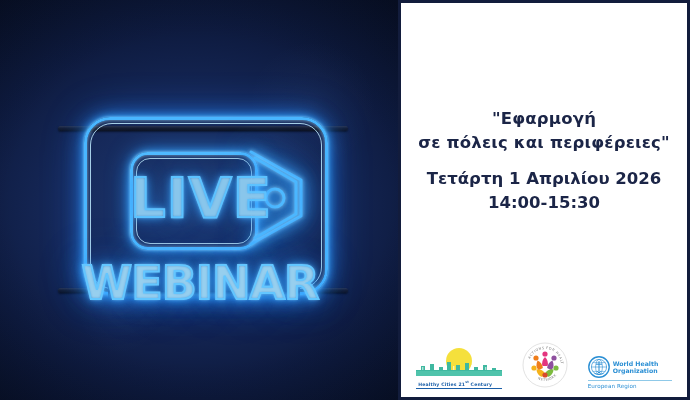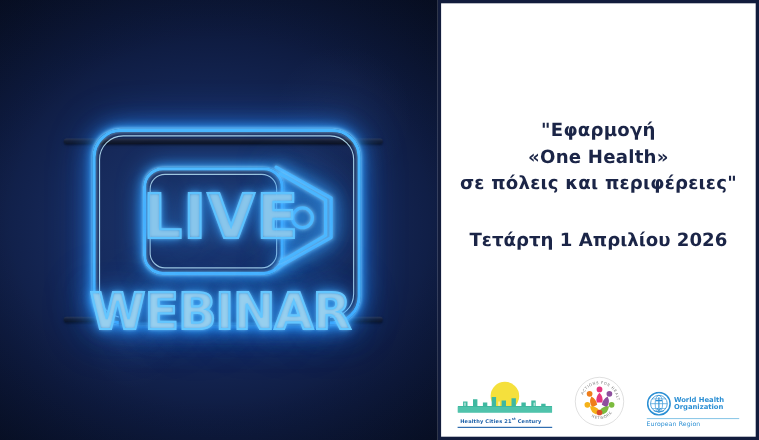--- a/index.html
+++ b/index.html
@@ -171,21 +171,21 @@
     width: 276px;
     text-align: center;
     font-family: "DejaVu Sans", sans-serif;
     font-weight: bold;
     font-size: 16.5px;
     line-height: 24px;
     color: #1b2547;
     letter-spacing: 0.2px;
   }
   .card-date {
-    margin-top: 28px;
+    margin-top: 12px;
     width: 276px;
     text-align: center;
     font-family: "DejaVu Sans", sans-serif;
     font-weight: bold;
     font-size: 16.5px;
     line-height: 24px;
     color: #1b2547;
   }
   .card-time {
     width: 276px;
@@ -279,25 +279,25 @@
 
     <div class="webinar-text">WEBINAR</div>
 
     <div class="vignette"></div>
   </div>
 
   <div class="card">
 
     <div class="card-title">
       <div>"Εφαρμογή</div>
-      <div>«One Health»</div>
       <div>σε πόλεις και περιφέρειες"</div>
     </div>
 
     <div class="card-date">Τετάρτη 1 Απριλίου 2026</div>
+    <div class="card-time">14:00-15:30</div>
 
     <div class="logo-row">
 
       <div class="logo-hc">
         <svg width="86" height="34" viewBox="0 0 86 34">
           <circle cx="43" cy="15" r="13" fill="#f5e03c"></circle>
           <path d="M0 24 L5 24 L5 20 L9 20 L9 24 L14 24 L14 18 L18 18 L18 24 L23 24 L23 21 L27 21 L27 24 L31 24 L31 16 L35 16 L35 24 L40 24 L40 19 L44 19 L44 24 L49 24 L49 17 L53 17 L53 24 L58 24 L58 21 L62 21 L62 24 L67 24 L67 19 L71 19 L71 24 L76 24 L76 22 L80 22 L80 24 L86 24 L86 30 L0 30 Z" fill="#3fb8a0"></path>
           <path d="M0 25 L86 25 L86 30 L0 30 Z" fill="#4fc3ab"></path>
           <rect x="6" y="21" width="1.4" height="3" fill="#ffffff" opacity="0.6"></rect>
           <rect x="20" y="20" width="1.4" height="4" fill="#ffffff" opacity="0.6"></rect>

